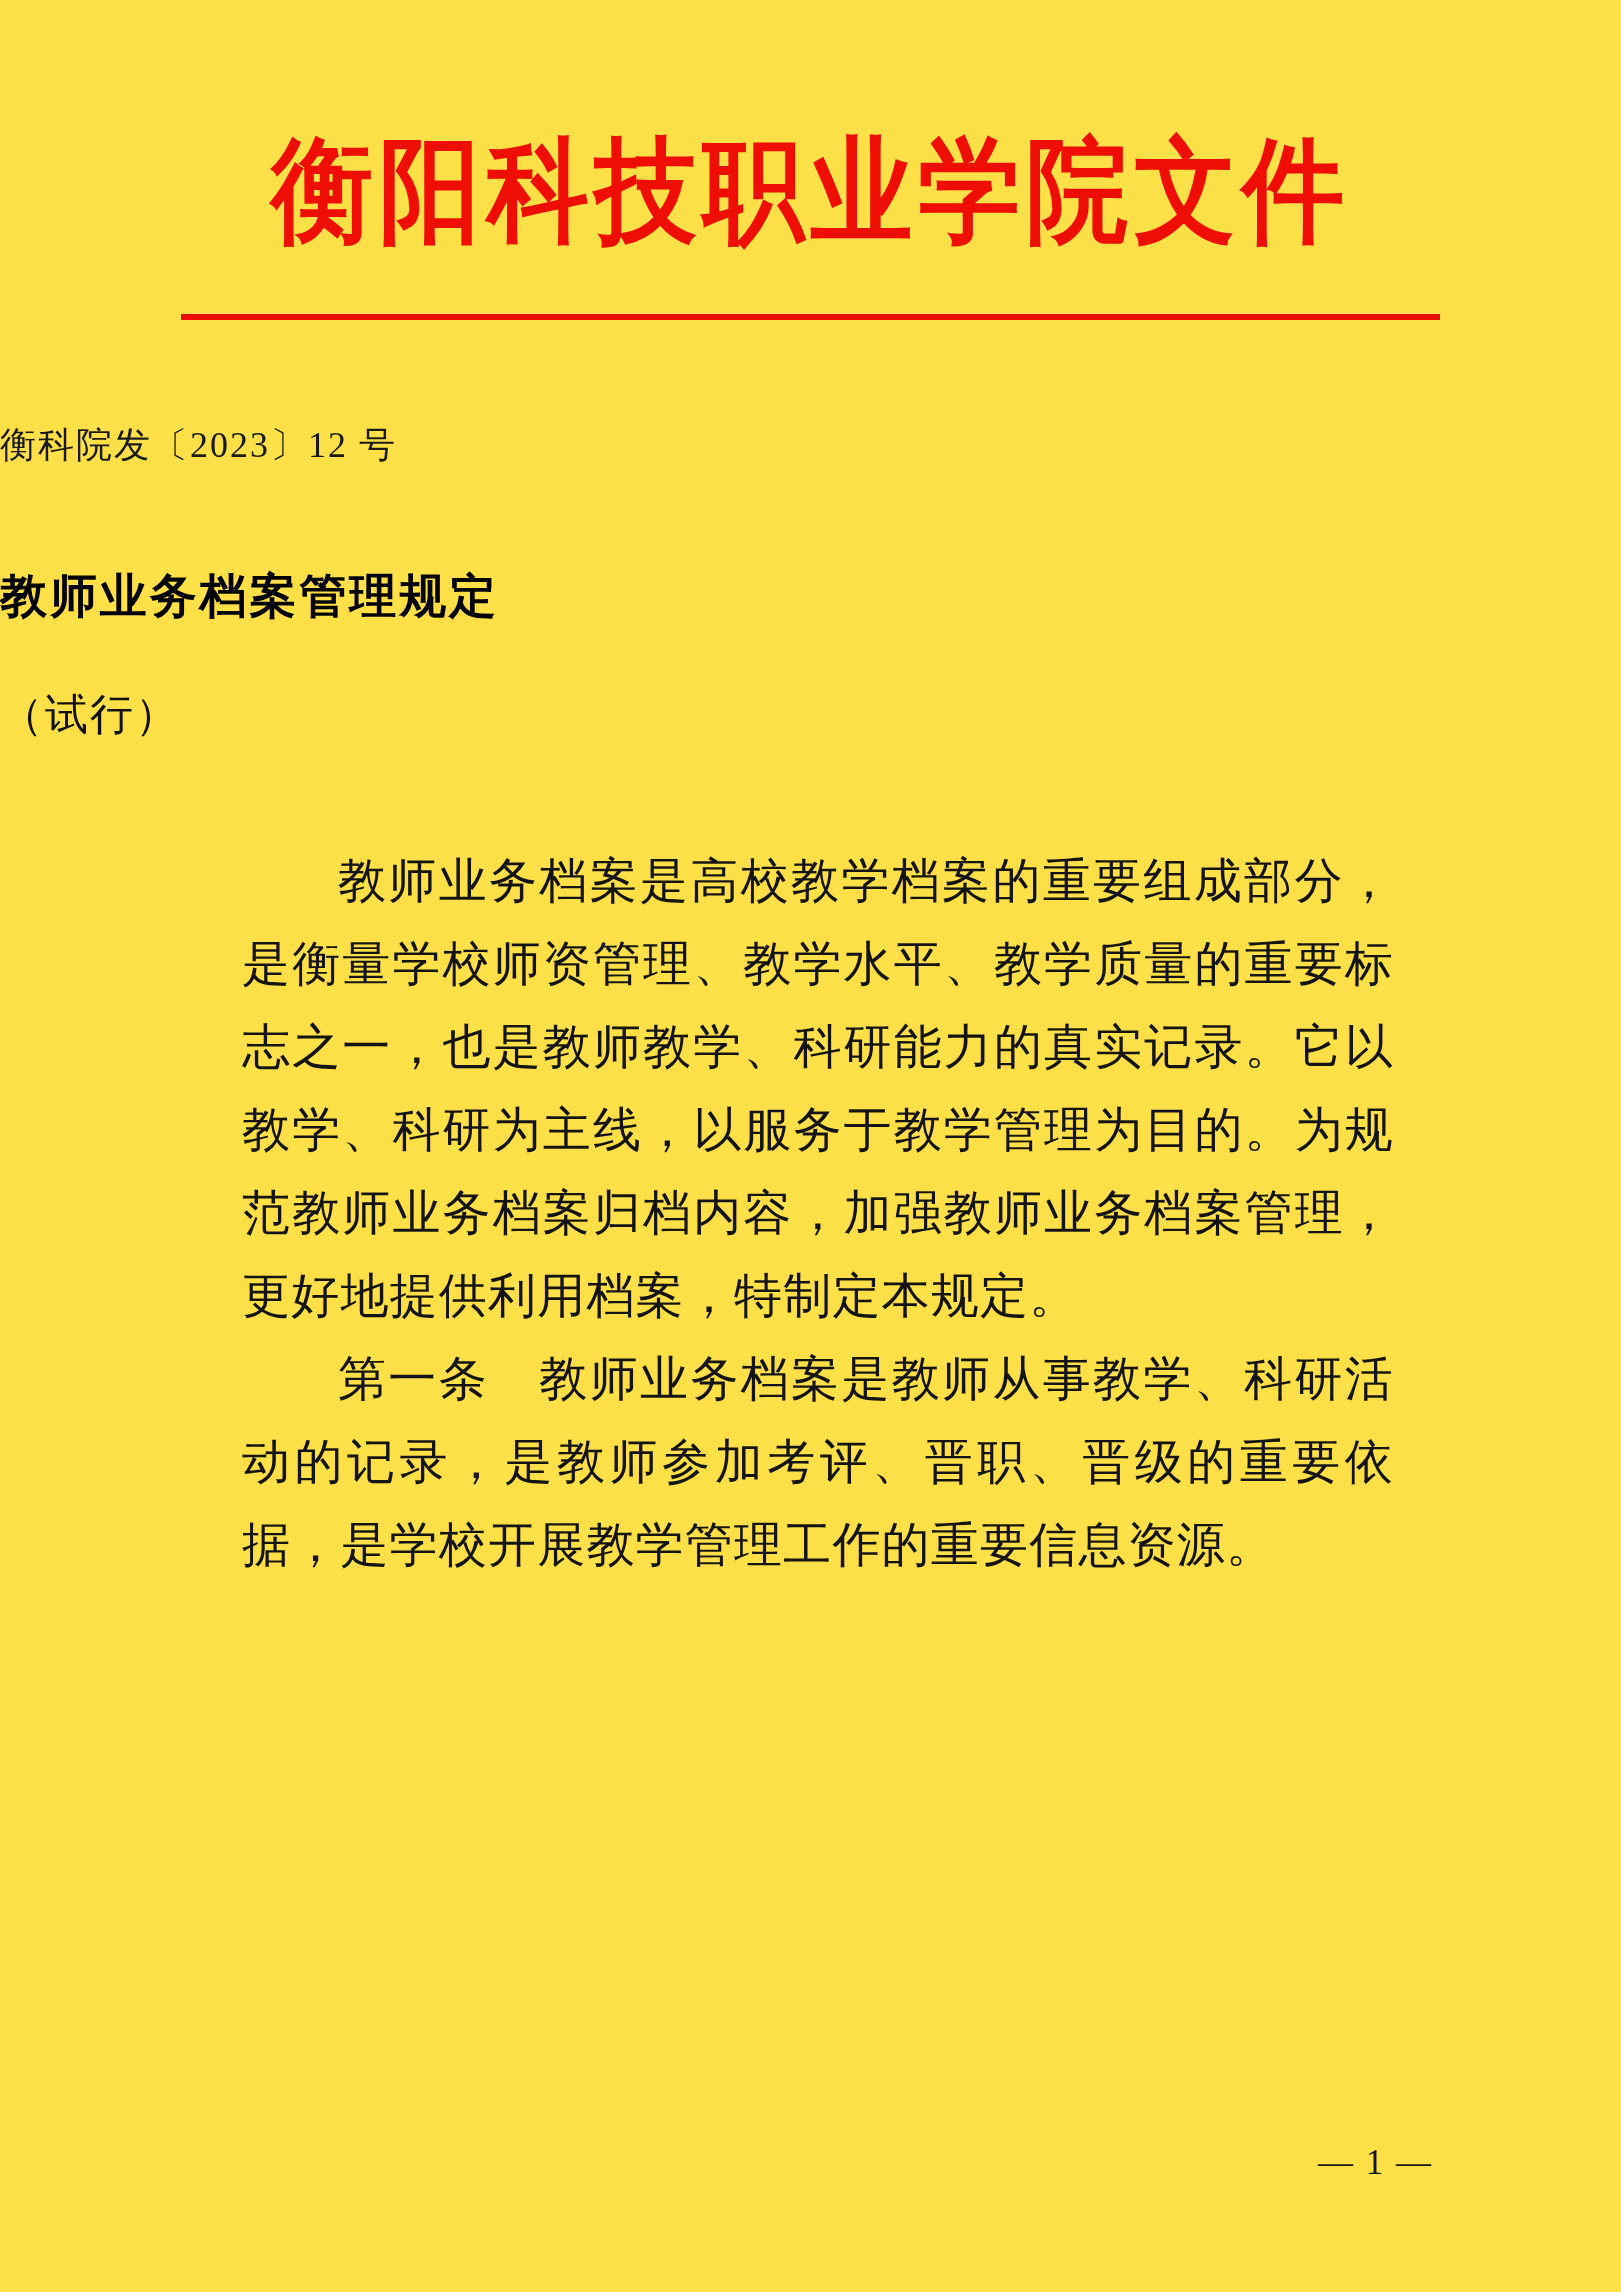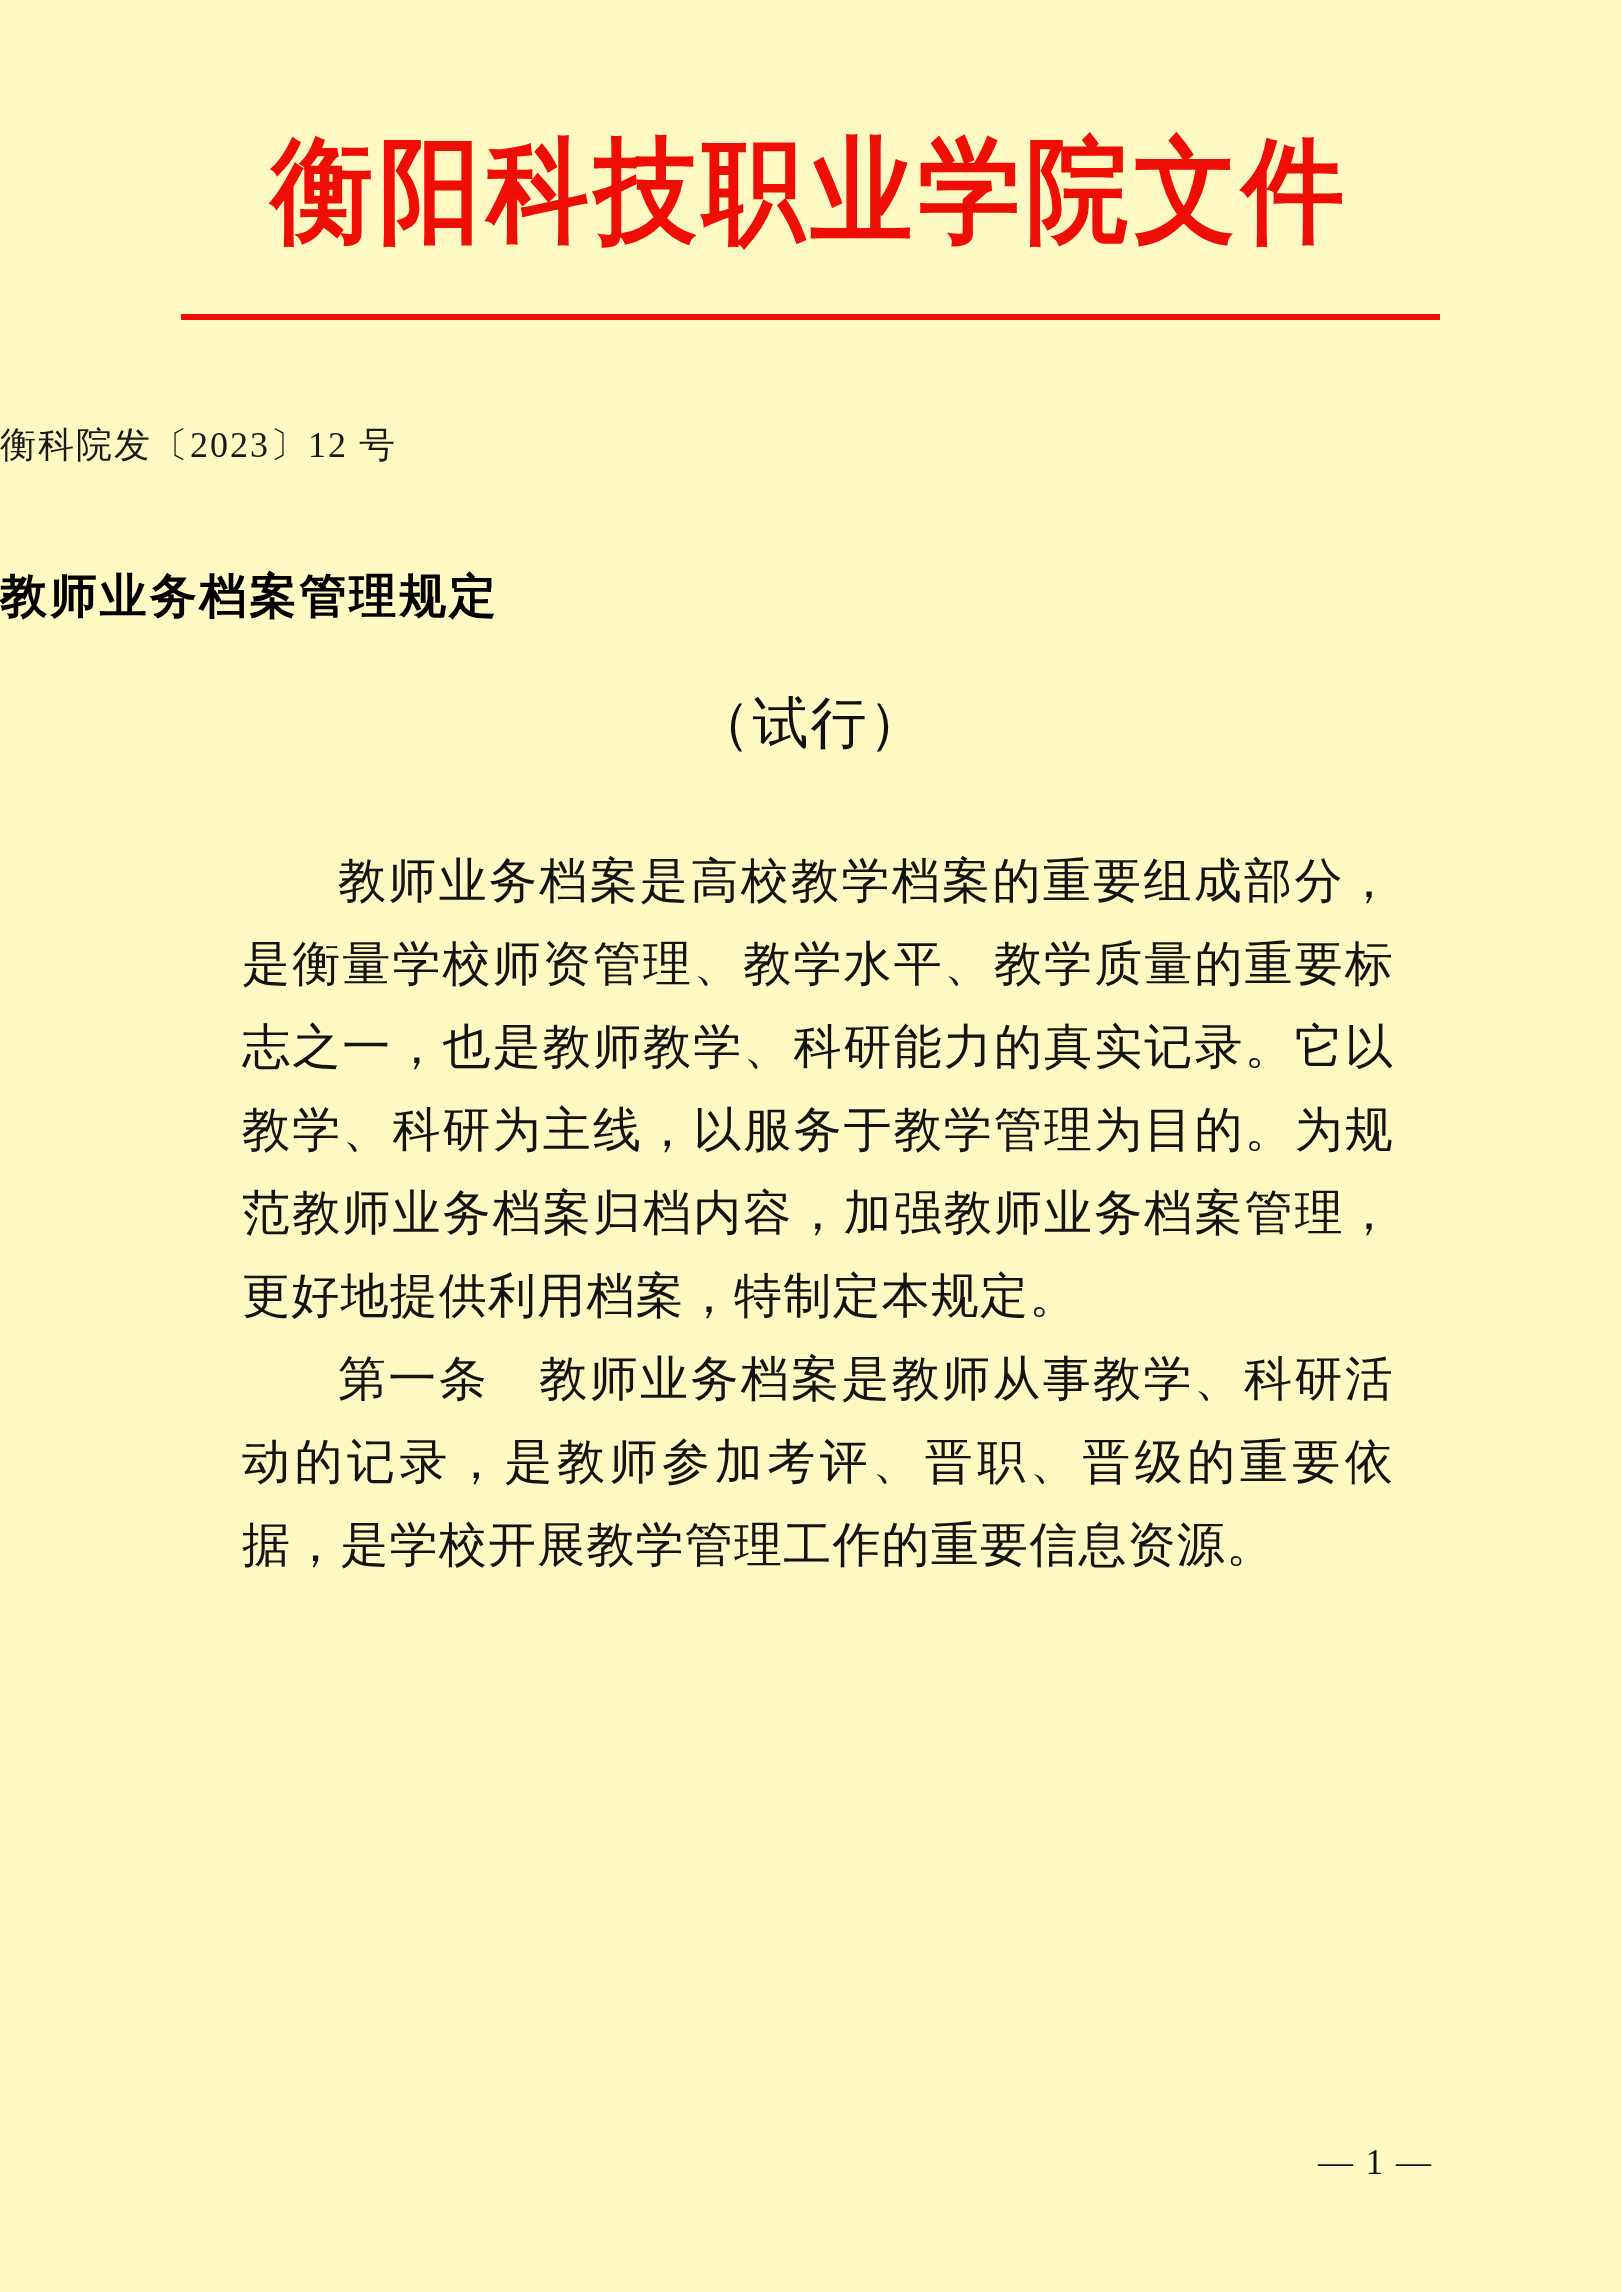--- a/index.html
+++ b/index.html
@@ -7,21 +7,21 @@
     margin: 0;
     padding: 0;
     background: #ffffff;
   }
 
   .page {
     position: relative;
     width: 1621px;
     height: 2293px;
     margin: 0 auto;
-    background: #fef9c3;
+    background: #fde047;
     overflow: hidden;
     box-sizing: border-box;
     font-family: "Liberation Serif", "DejaVu Serif", serif;
     color: #111111;
   }
 
   
   .masthead {
     position: absolute;
     left: 0;
@@ -78,23 +78,22 @@
     line-height: 1.35;
     letter-spacing: 2.9px;
     color: #000000;
   }
 
   .doc-subtitle {
     position: absolute;
     left: 0;
     right: 0;
     top: 686px;
-    text-align: center;
     font-family: "Liberation Serif", "DejaVu Serif", serif;
-    font-size: 56px;
+    font-size: 43px;
     line-height: 1.35;
     letter-spacing: 2px;
     color: #111111;
   }
 
   
   .body-text {
     position: absolute;
     left: 242px;
     top: 839px;

